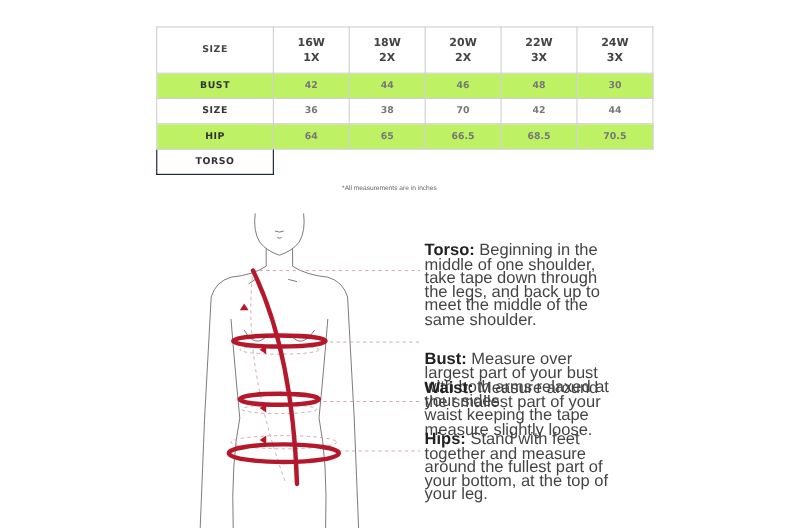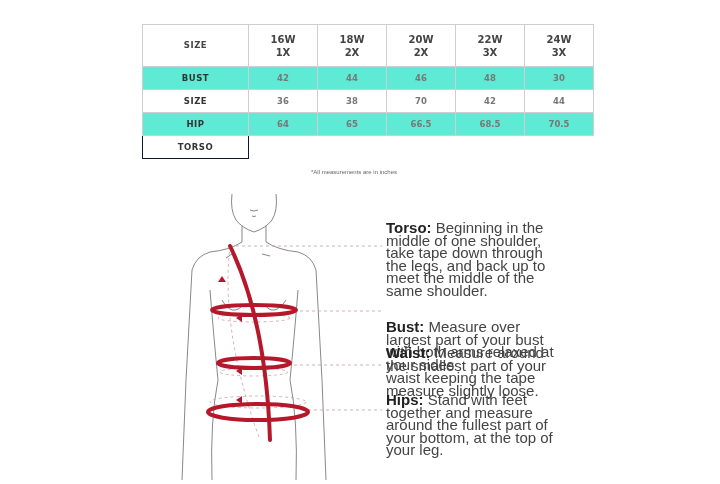--- a/index.html
+++ b/index.html
@@ -3,21 +3,21 @@
 <meta charset="utf-8">
 <style>
   html,body{margin:0;padding:0;background:#fff;}
   body{width:720px;height:484px;position:relative;overflow:hidden;font-family:"DejaVu Sans",sans-serif;}
   .tbl{position:absolute;left:142px;top:24px;border-collapse:collapse;}
   .tbl td{border:1px solid #cfcfcf;text-align:center;font-size:8.5px;color:#777;padding:0;width:68px;font-weight:bold;}
   .tbl td.lbl{width:105px;font-weight:bold;color:#333;font-size:8.5px;letter-spacing:0.5px;}
   .tbl tr.hdr td{height:41px;font-weight:bold;color:#444;font-size:10px;line-height:13px;}
   .tbl tr.hdr td.lbl{font-size:8.5px;}
   .tbl tr.r td{height:22px;}
-  .tbl tr.shade td{background:#5eead4;}
+  .tbl tr.shade td{background:#bef264;}
   .tbl tr.torso td.lbl{border:1px solid #0f172a;}
   .tbl tr.torso td.empty{border:none;background:#fff;}
   .note{position:absolute;left:311px;top:169px;font-size:6px;color:#666;font-family:"Liberation Sans",sans-serif;}
   .desc{position:absolute;left:386px;font-family:"Liberation Sans",sans-serif;font-size:15px;line-height:12.6px;color:#444;width:170px;}
   .desc b{color:#222;}
   .fig{position:absolute;left:170px;top:180px;}
 </style>
 </head>
 <body>
 

